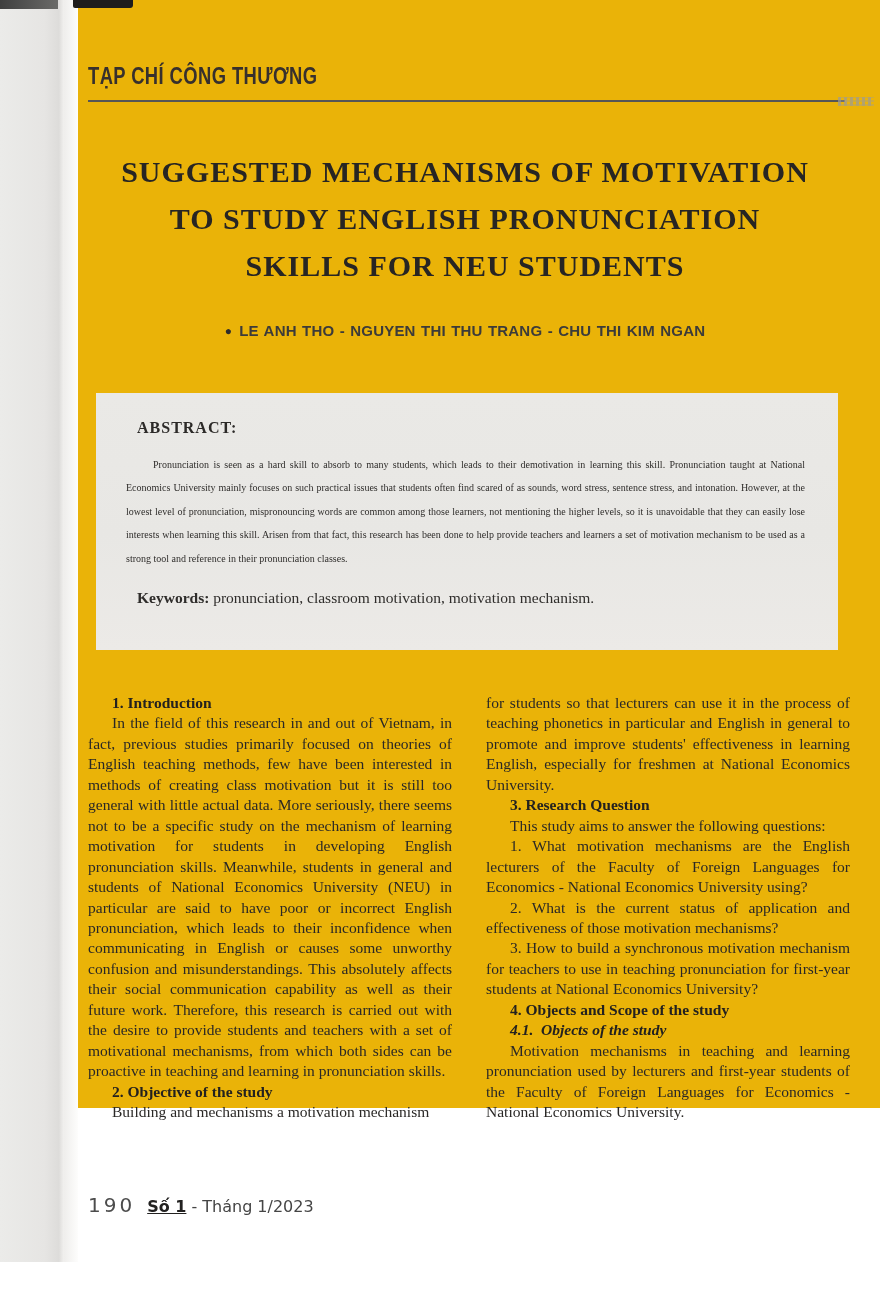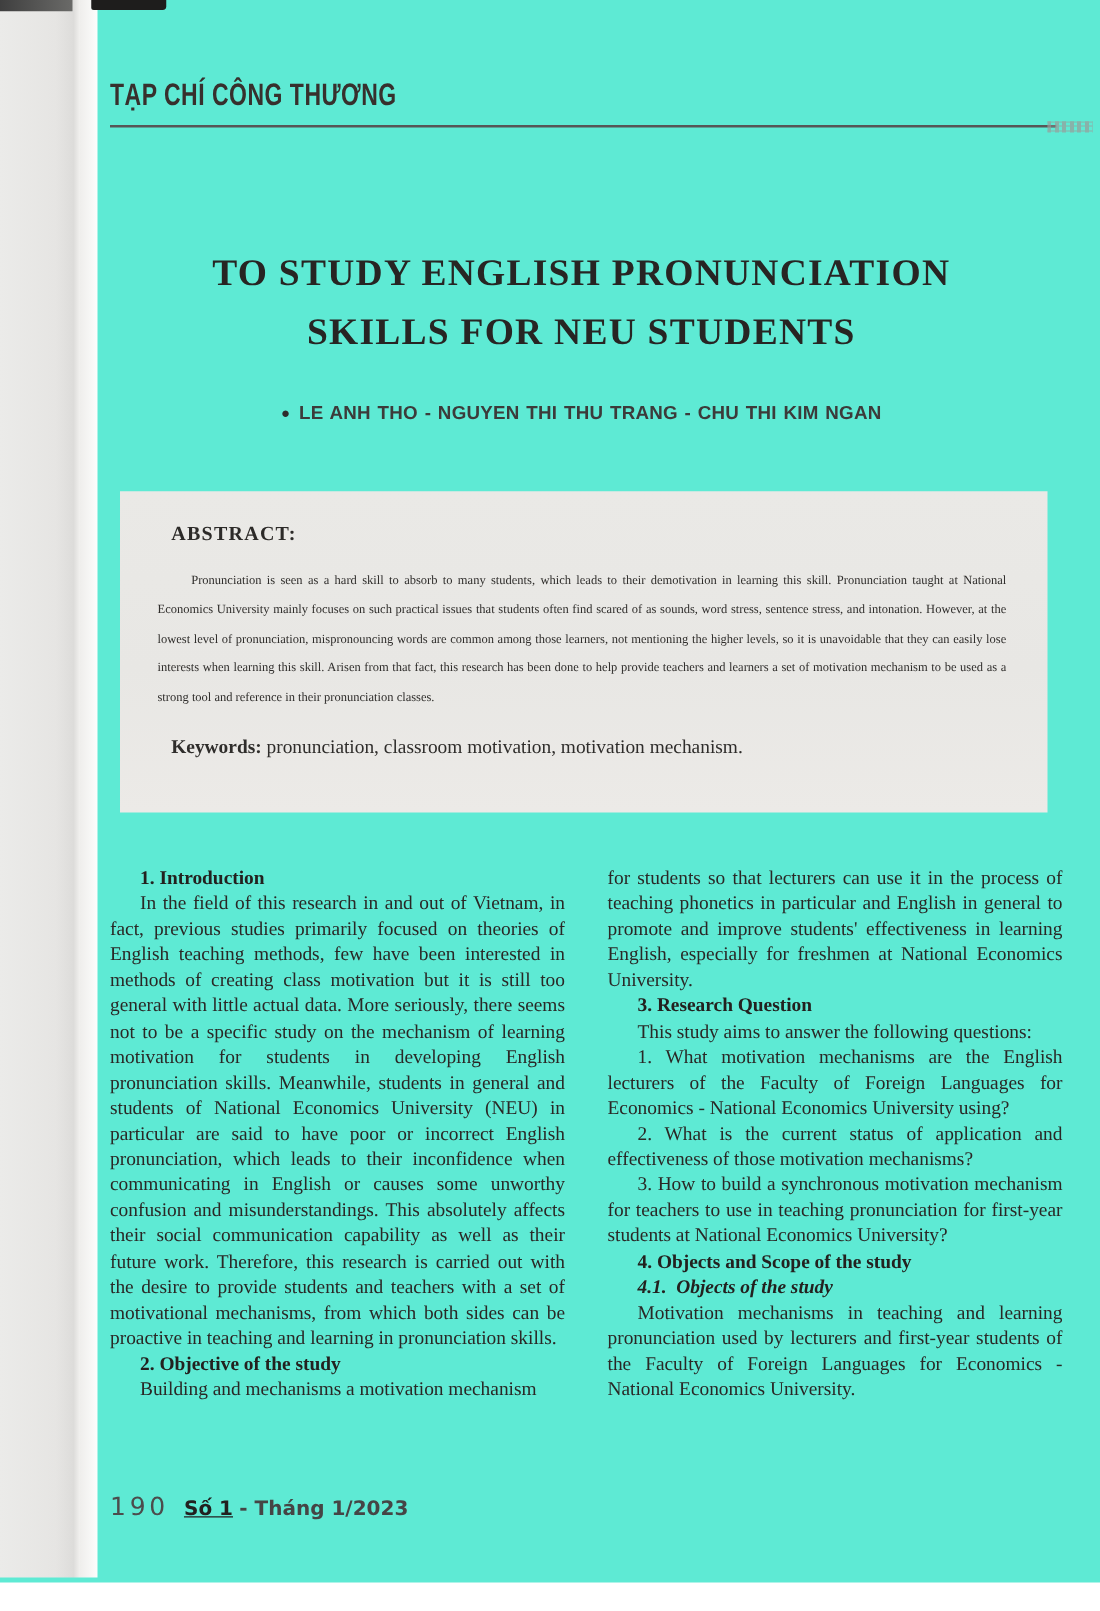--- a/index.html
+++ b/index.html
@@ -4,22 +4,22 @@
 <style>
   html, body {
     margin: 0; padding: 0;
     background: #ffffff;
     width: 880px; height: 1289px;
     overflow: hidden;
     font-family: "Liberation Serif", serif;
   }
   .page {
     position: relative;
-    width: 880px; height: 1266px;
-    background: #5eead4;
+    width: 880px; height: 1108px;
+    background: #eab308;
   }
   
   .scan-edge {
     position: absolute; left: 0; top: 0;
     width: 64px; height: 1262px;
     background: linear-gradient(90deg, #ebebe9 0%, #e6e5e3 70%, #dddcda 92%, #f2f1ef 100%);
   }
   .scan-edge-fade {
     position: absolute; left: 64px; top: 0;
     width: 14px; height: 1262px;
@@ -169,41 +169,40 @@
     font-size: 16px;
     font-weight: bold;
     color: #222120;
     margin-left: 12px;
     text-decoration: underline;
   }
   .footer .date {
     font-size: 16px;
     color: #454545;
     margin-left: 5px;
-    font-weight: bold;
   }
 </style>
 </head>
 <body>
 
 <div class="page">
 
   <div class="scan-edge"></div>
   <div class="scan-edge-fade"></div>
   <div class="scan-mark-top-left"></div>
   <div class="scan-mark-top"></div>
 
   <header class="masthead">
     <div class="masthead-title">TẠP CHÍ CÔNG THƯƠNG</div>
     <div class="masthead-rule"></div>
     <div class="masthead-rule-dots"></div>
   </header>
 
   <h1 class="article-title">
-    <br>
+    <span>SUGGESTED MECHANISMS OF MOTIVATION</span><br>
     <span>TO STUDY ENGLISH PRONUNCIATION</span><br>
     <span>SKILLS FOR NEU STUDENTS</span>
   </h1>
 
   <div class="authors">
     <span class="bullet">●</span><span>LE ANH THO - NGUYEN THI THU TRANG - CHU THI KIM NGAN</span>
   </div>
 
   <section class="abstract-box">
     <h2 class="abstract-heading">ABSTRACT:</h2>

